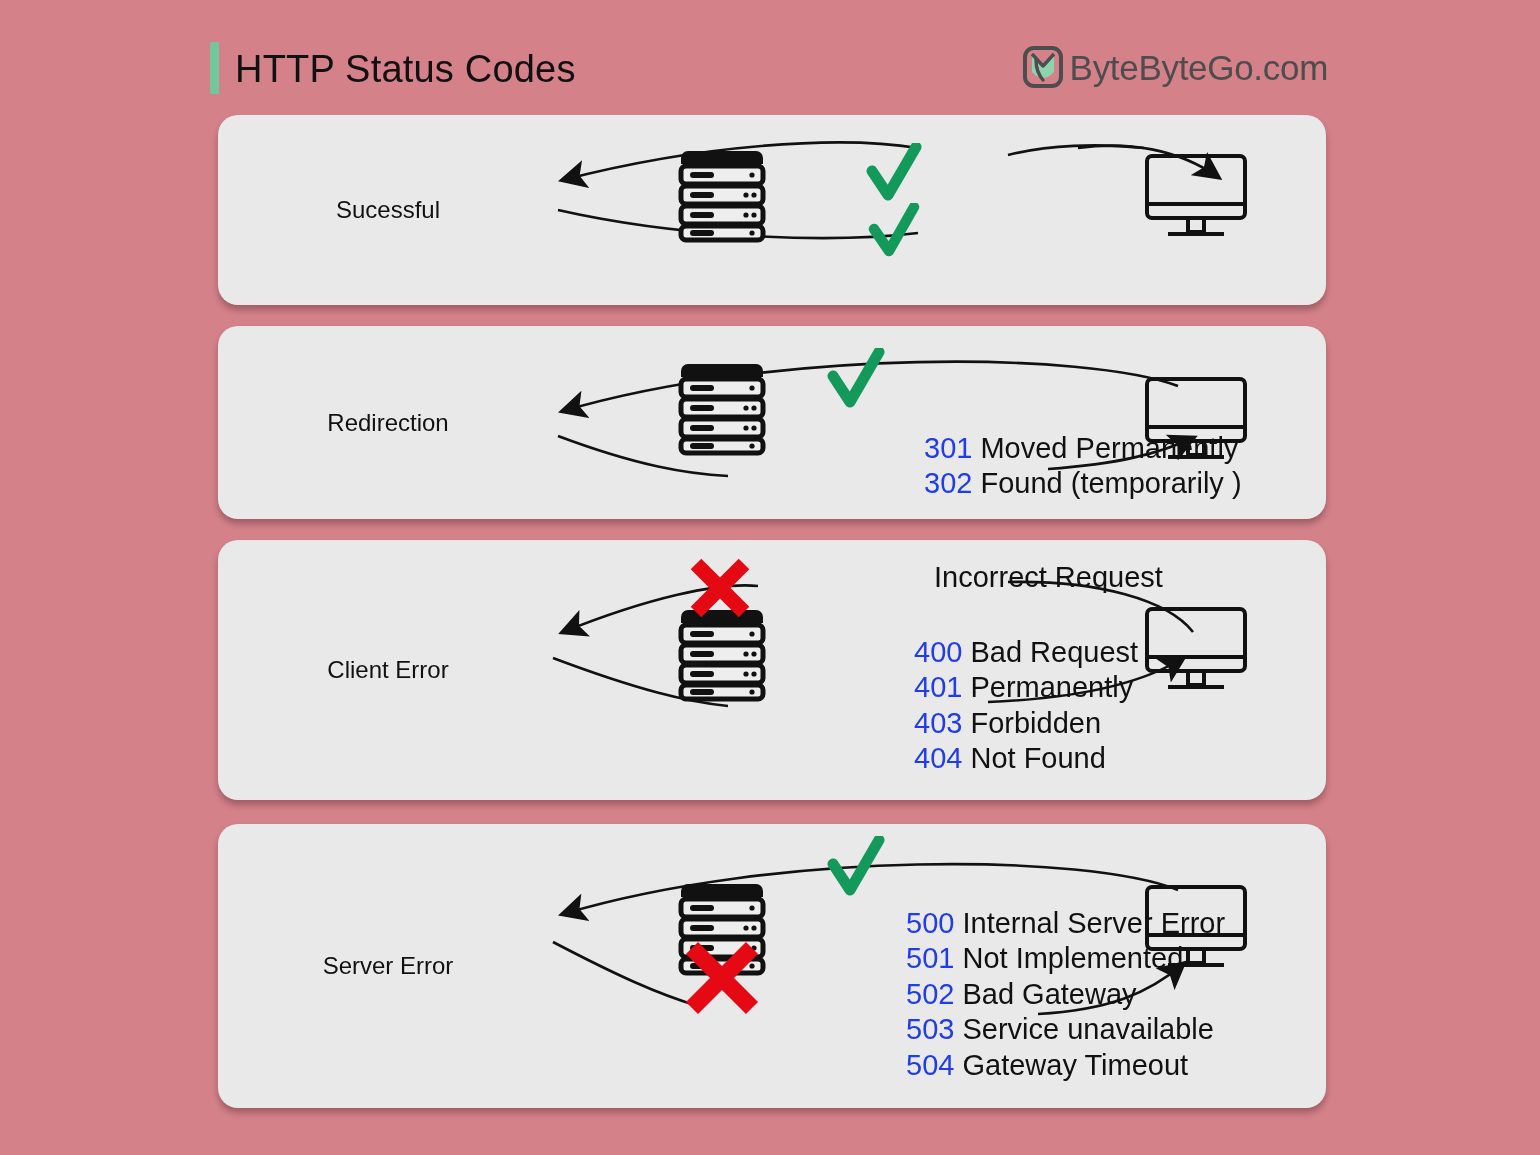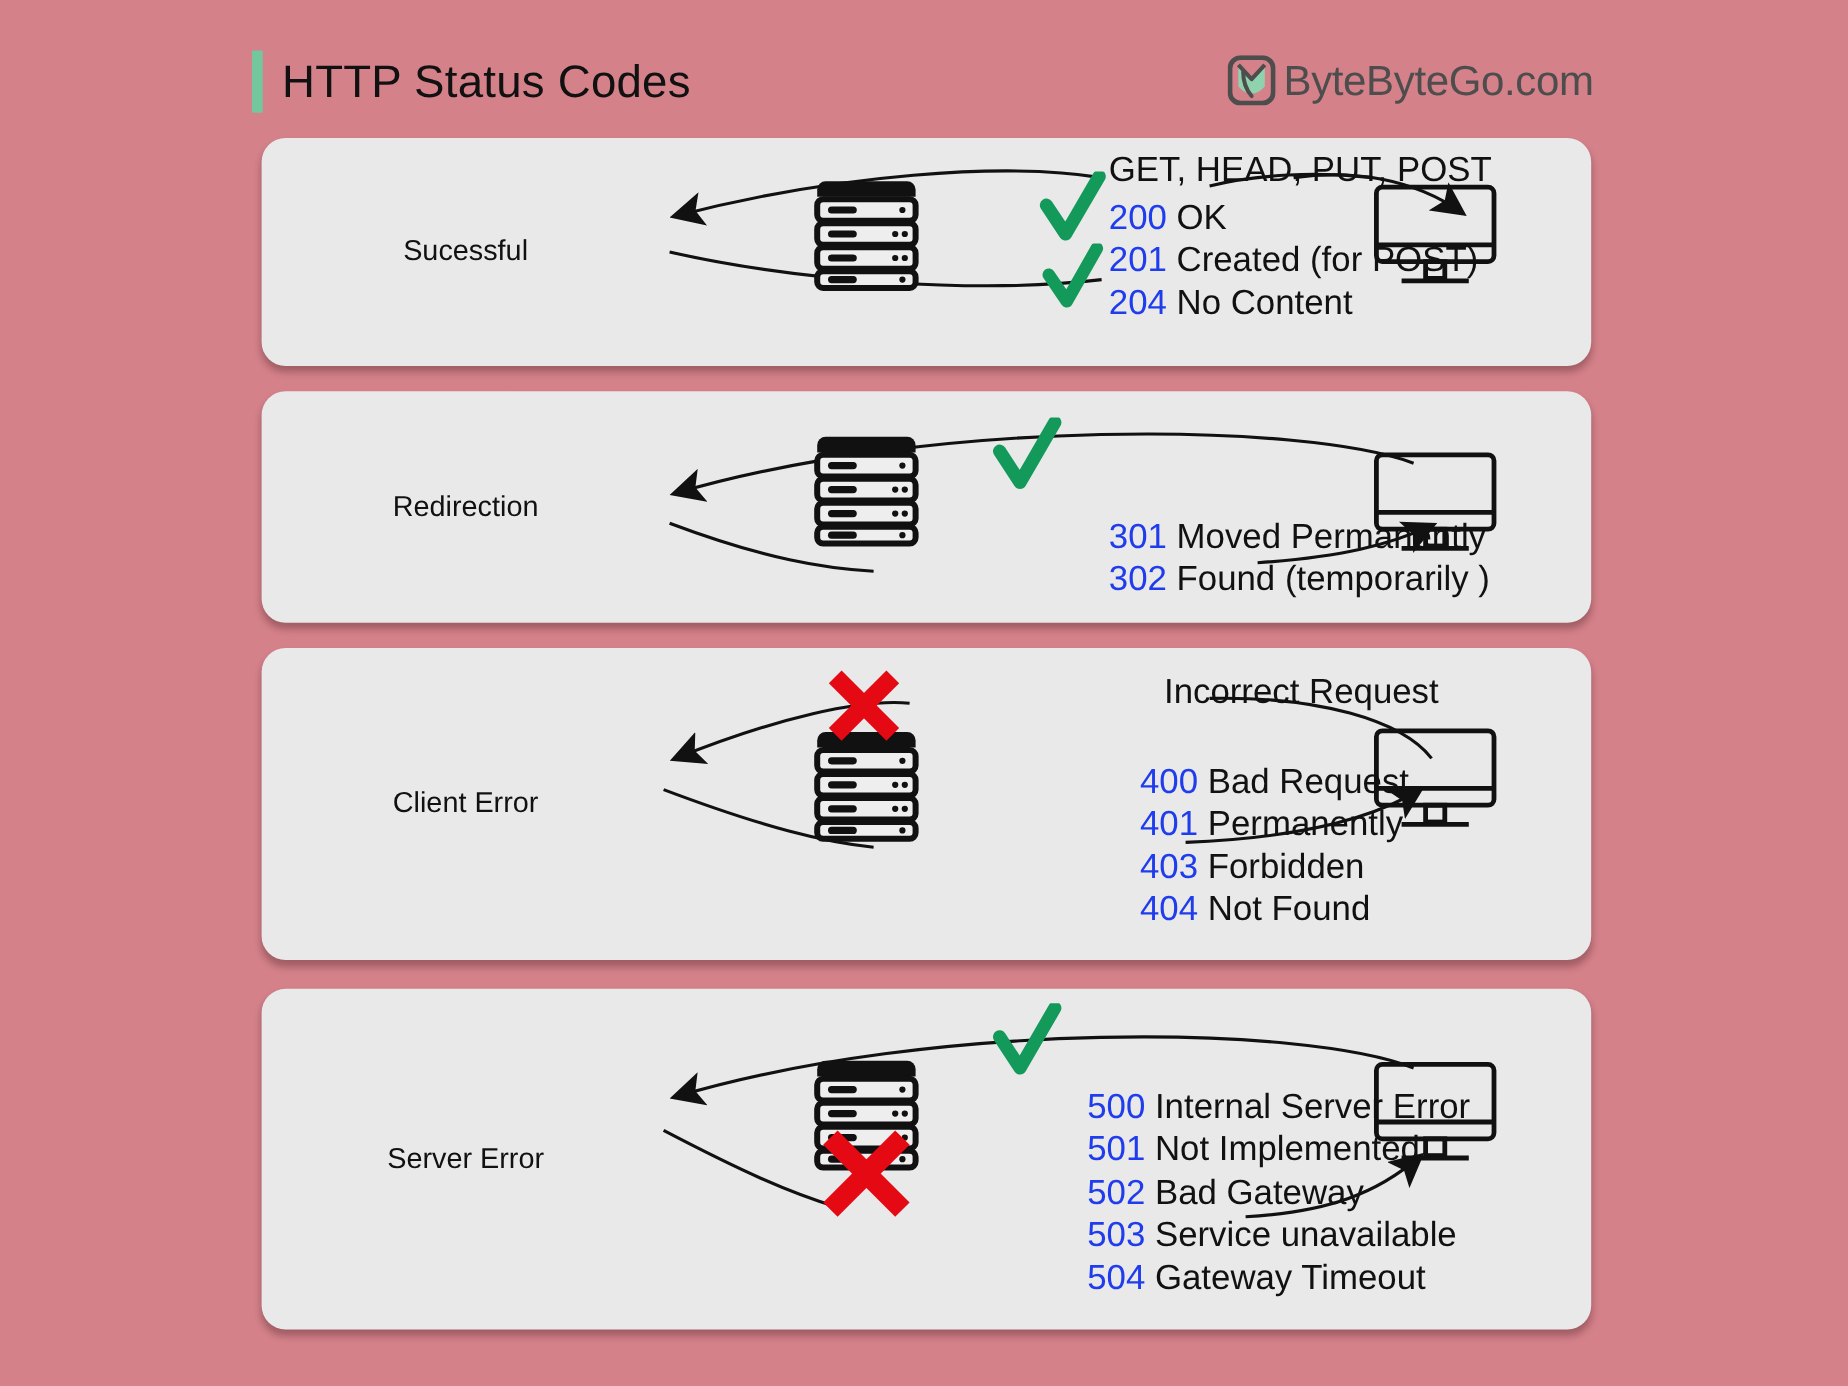--- a/index.html
+++ b/index.html
@@ -60,21 +60,21 @@
   .codes{
     position:absolute;font-size:29px;color:#111;line-height:1.22;white-space:nowrap;
   }
   .code-num{color:#1f3ced;}
   .plain-line{font-size:29px;color:#111;white-space:nowrap;}
 
   
   #txt-0{left:706px;top:50px;}
   #txt-0 .hdr{position:absolute;left:0;top:-40px;}
   #txt-1{left:706px;top:105px;}
-  #txt-2{left:732px;top:95px;}
+  #txt-2{left:696px;top:95px;}
   #txt-2 .hdr{position:absolute;left:20px;top:-75px;}
   #txt-3{left:688px;top:82px;}
 
   .red-x{position:absolute;}
   .green-check{position:absolute;}
 </style>
 </head>
 <body>
 
 <div class="page">
@@ -143,26 +143,20 @@
       <line x1="24" y1="81" x2="80" y2="81" stroke="#111" stroke-width="4"></line>
     </svg>
 
     <svg class="green-check" style="left:648px;top:28px;width:56px;height:62px;" viewBox="0 0 56 62">
       <path d="M6 28 L22 52 L50 4" fill="none" stroke="#139a5a" stroke-width="11" stroke-linecap="round" stroke-linejoin="round"></path>
     </svg>
     <svg class="green-check" style="left:650px;top:88px;width:52px;height:58px;" viewBox="0 0 52 58">
       <path d="M6 26 L21 48 L46 4" fill="none" stroke="#139a5a" stroke-width="10.5" stroke-linecap="round" stroke-linejoin="round"></path>
     </svg>
 
-    <div class="codes" id="txt-0">
-      <div class="plain-line hdr">GET, HEAD, PUT, POST</div>
-      <div><span class="code-num">200</span> <span>OK</span></div>
-      <div><span class="code-num">201</span> <span>Created (for POST)</span></div>
-      <div><span class="code-num">204</span> <span>No Content</span></div>
-    </div>
   </div>
 
   <div class="panel" id="panel-1">
     <div class="panel-label">Redirection</div>
 
     <svg class="svg-layer" viewBox="0 0 1108 193" preserveAspectRatio="none">
       <defs>
         <marker id="ah1" markerWidth="11" markerHeight="11" refX="9" refY="5.5" orient="auto">
           <path d="M0,0 L11,5.5 L0,11 L2.4,5.5 Z" fill="#111"></path>
         </marker>

